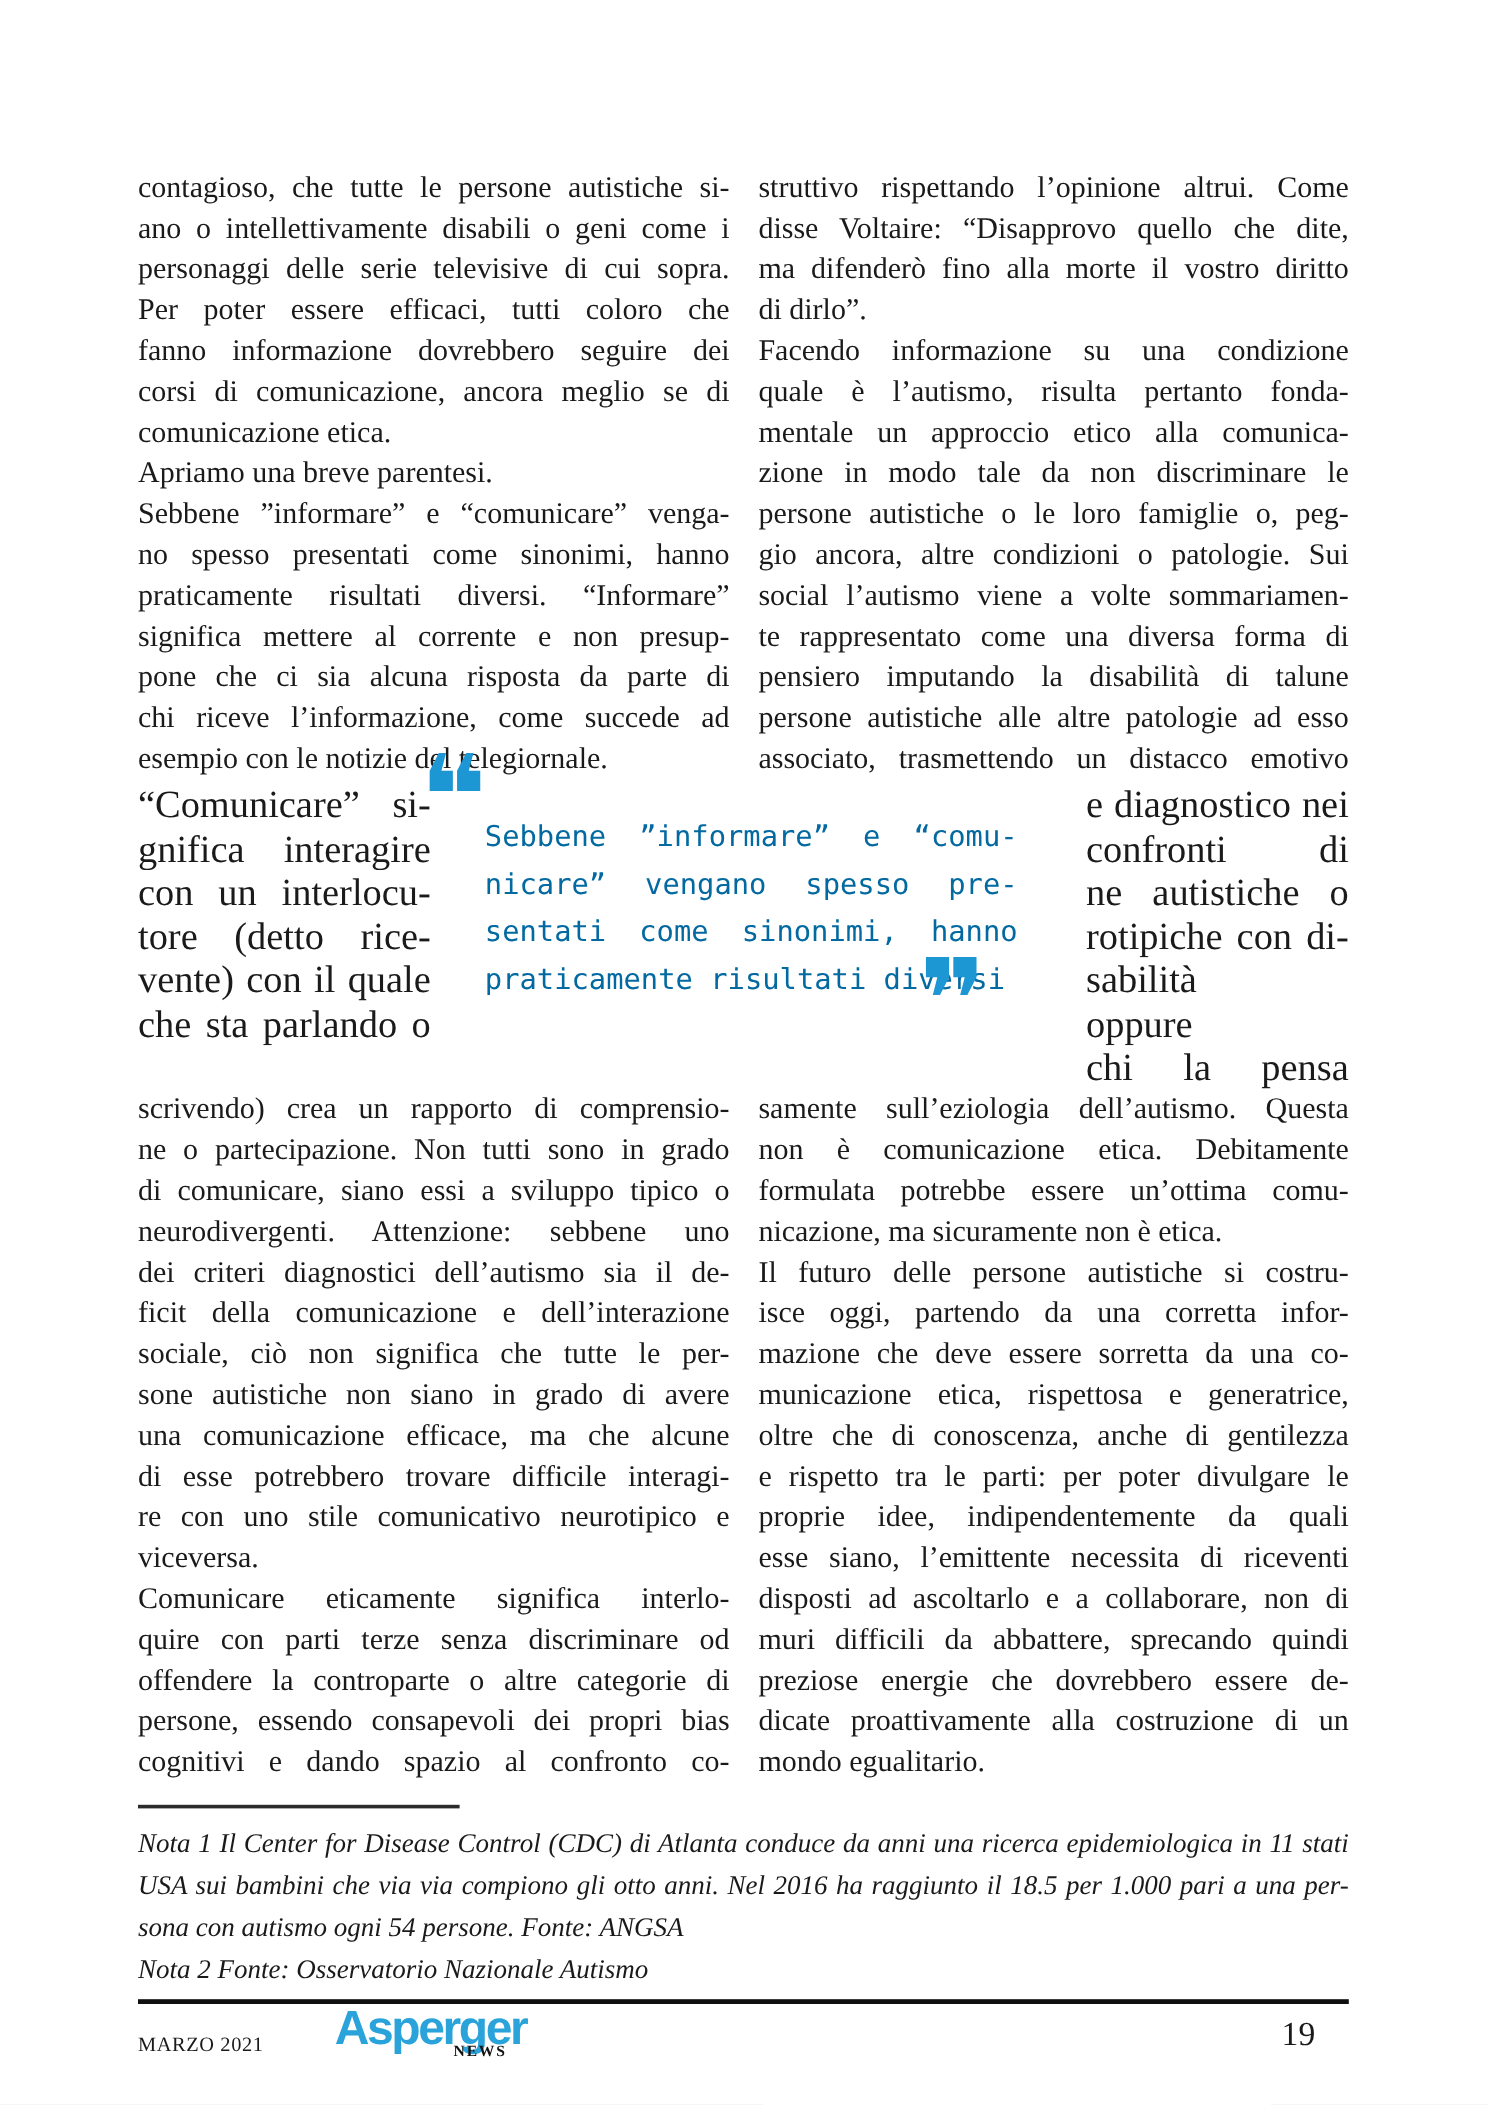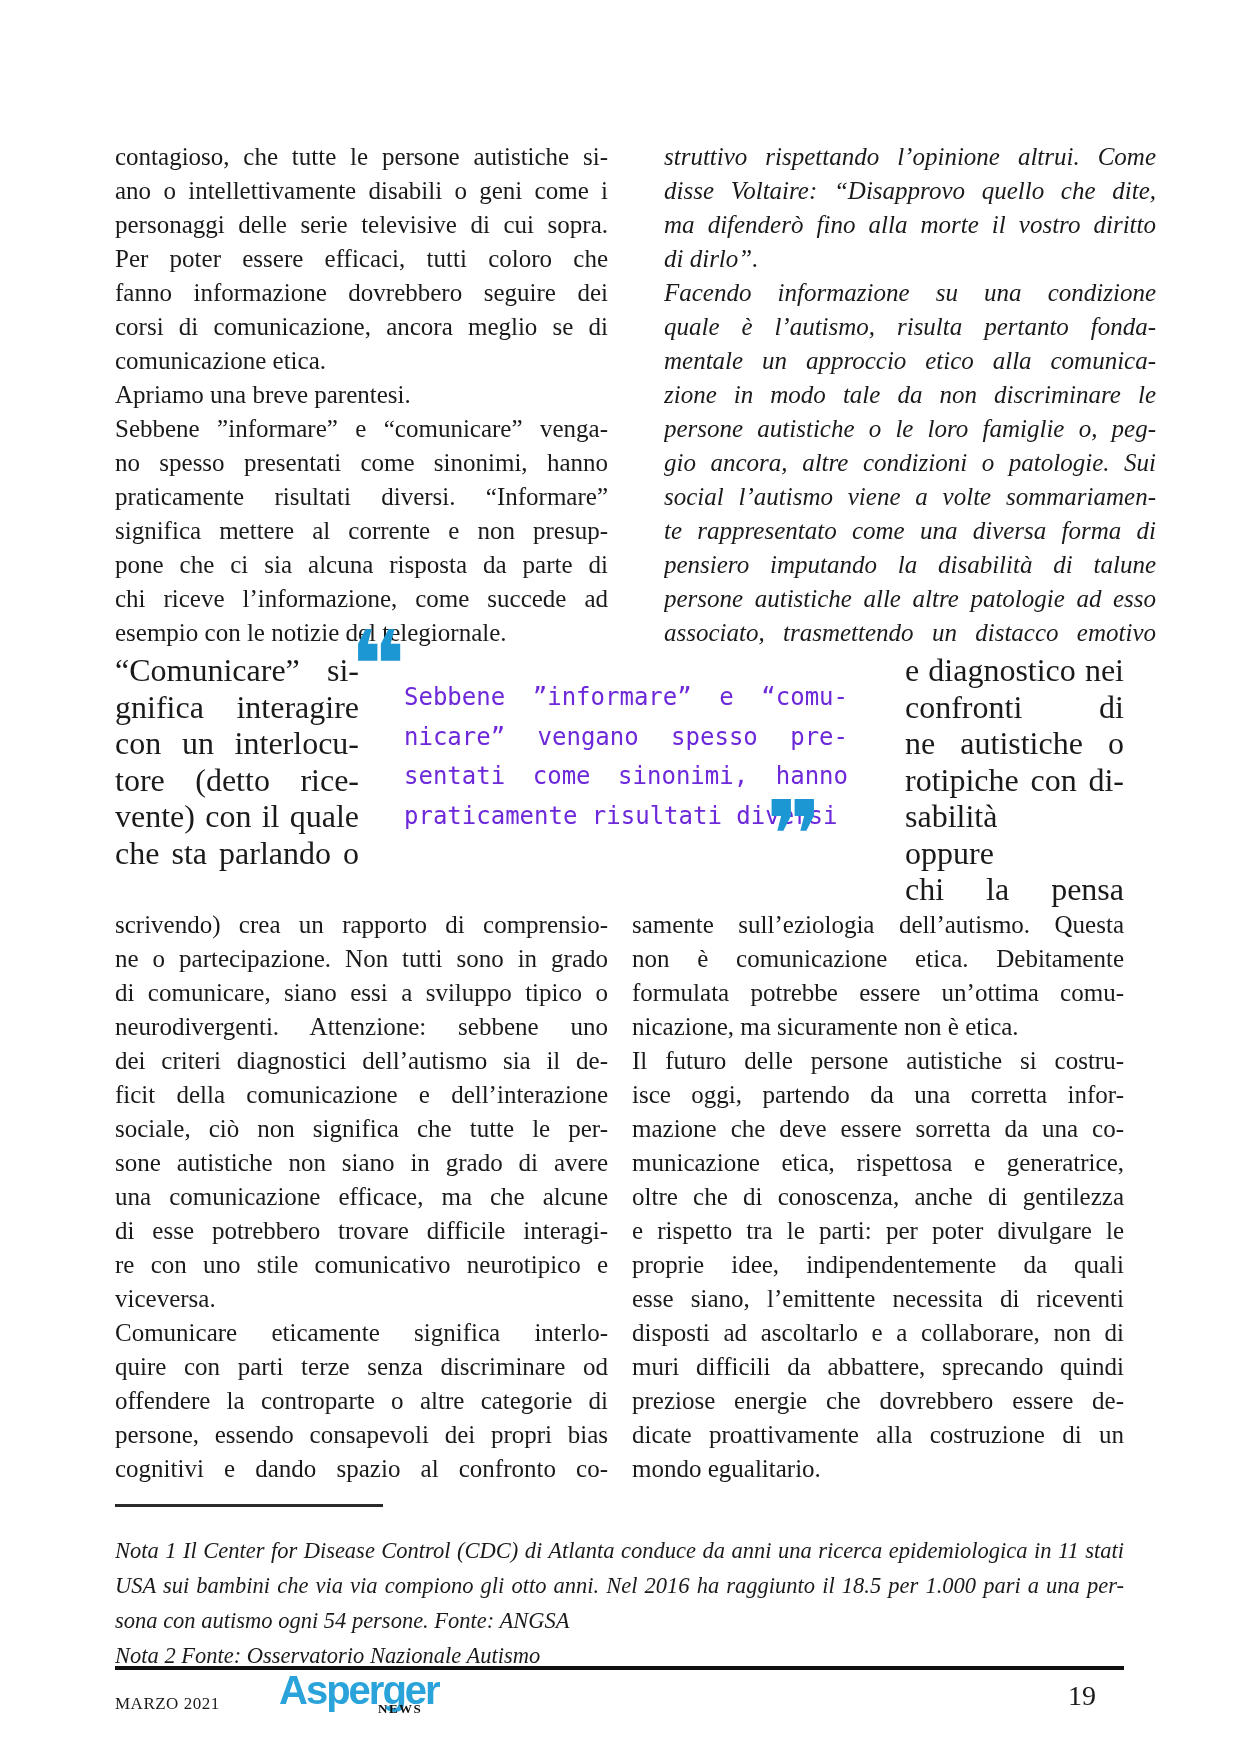--- a/index.html
+++ b/index.html
@@ -24,54 +24,54 @@
   .line.last{text-align-last:left;-moz-text-align-last:left;}
   .body-lines .line{
     font-size:25px;
     height:34px;line-height:34px;
   }
   .narrow-lines .line{
     font-size:32px;
     height:36.5px;line-height:36.5px;
   }
   .col-left-a {left:115px;top:140px;width:493px;}
-  .col-right-a{left:664px;top:140px;width:492px;font-style:italic;}
+  .col-right-a{left:632px;top:140px;width:492px;}
   .col-left-b {left:115px;top:652px;width:244px;}
   .col-right-b{left:905px;top:652px;width:219px;}
   .col-left-c {left:115px;top:908px;width:493px;}
   .col-right-c{left:632px;top:908px;width:492px;}
 
   
   .quote-mark{
     position:absolute;
     font-family:"DejaVu Sans",sans-serif;
     font-weight:bold;
     font-size:95px;
     line-height:1;
     color:#1d96d4;
   }
   .quote-open {left:350px;top:618px;}
   .quote-close{left:766px;top:788px;}
   .quote-text{
     left:404px;top:678px;width:444px;
     font-family:"DejaVu Sans Mono",monospace;
-    color:#6d28d9;
+    color:#0369a1;
   }
   .quote-text .line{
     font-size:24px;
     height:39.5px;line-height:39.5px;
     font-weight:500;
   }
 
   
   .footnote-divider{
     position:absolute;left:115px;top:1504px;
     width:268px;height:3px;background:#2b2b2b;
   }
-  .footnotes{left:115px;top:1518px;width:1009px;font-style:italic;margin-top:15px;}
+  .footnotes{left:115px;top:1518px;width:1009px;font-style:italic;}
   .footnotes .line{
     font-size:22.5px;
     height:35px;line-height:35px;
   }
 
   
   .footer-rule{
     position:absolute;left:115px;top:1666px;
     width:1009px;height:4px;background:#101010;
   }

